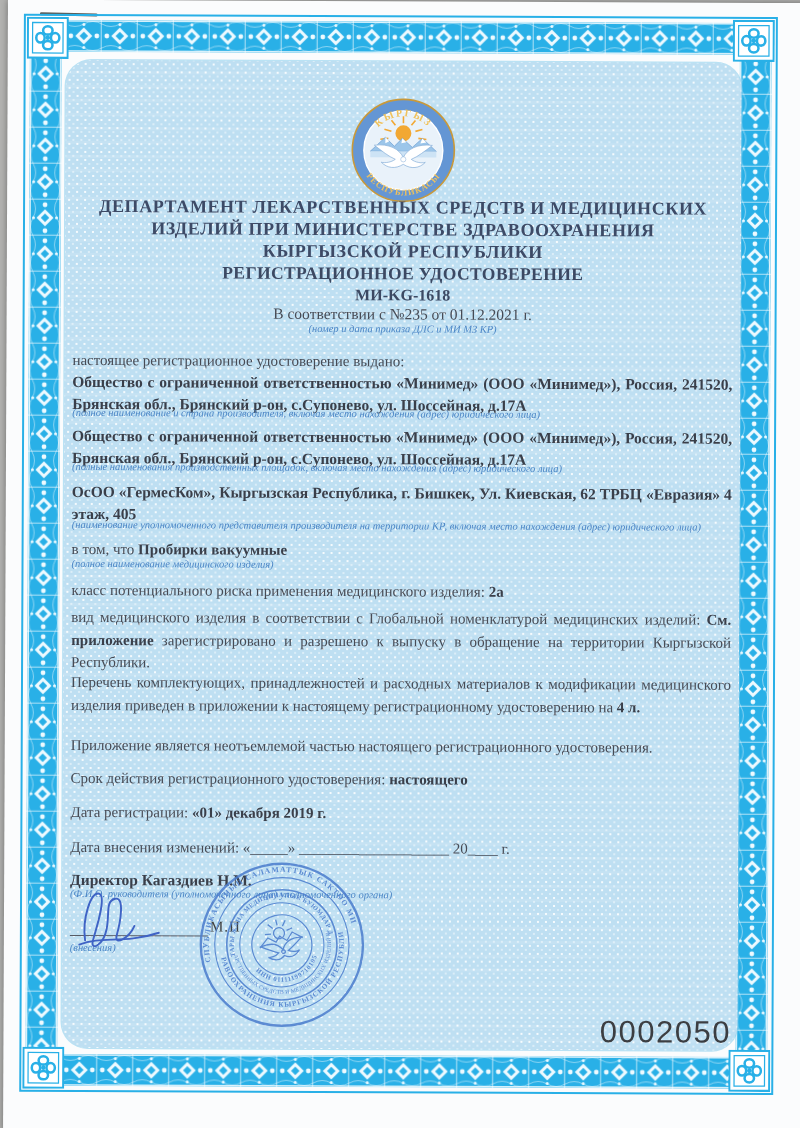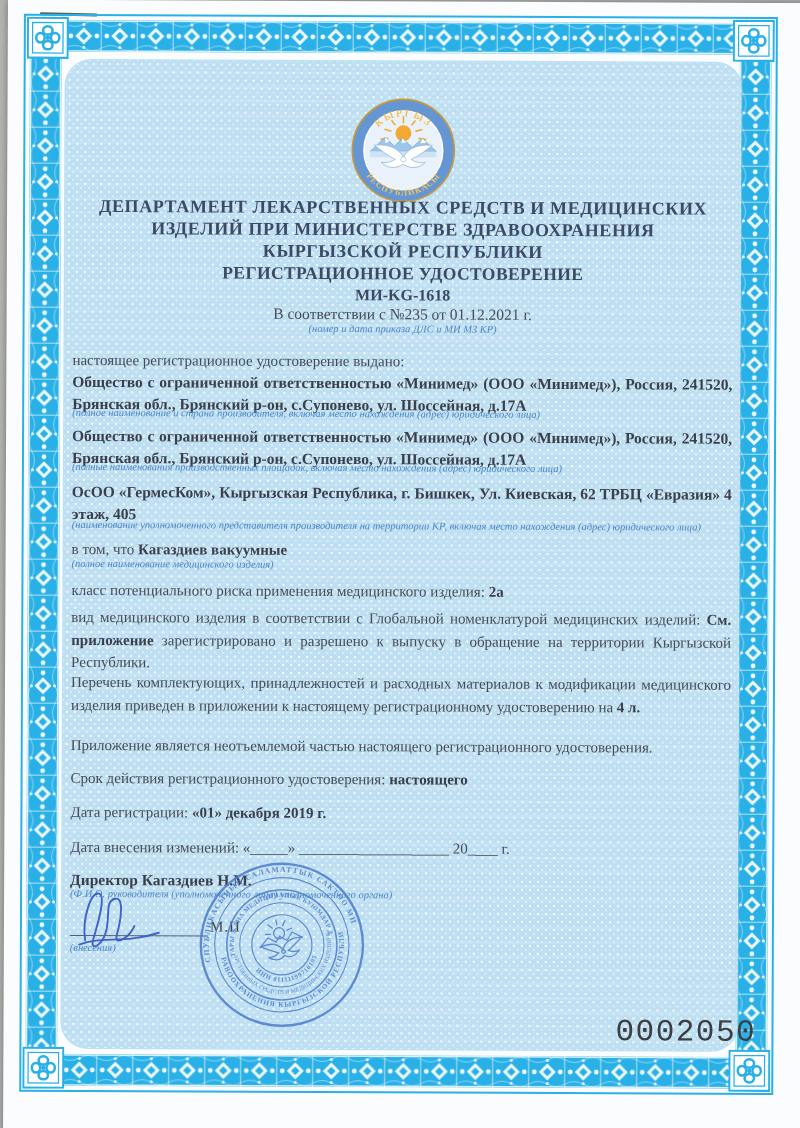--- a/index.html
+++ b/index.html
@@ -27,22 +27,22 @@
       box-shadow:0 0 0 1px rgba(120,200,235,.5);}
   .t{position:absolute;color:#474b55;font-size:15px;line-height:21px;}
   .ctr{left:66px;width:660px;text-align:center;}
   .jst{left:66px;width:660px;text-align:justify;}
   .lft{left:66px;width:660px;text-align:left;}
   .b{font-weight:bold;color:#3a3f4a;}
   .hdr{font-weight:bold;color:#3d4a66;font-size:18px;line-height:21.5px;letter-spacing:.6px;}
   .title{font-weight:bold;color:#3c4963;font-size:17.5px;letter-spacing:.4px;}
   .num{font-weight:bold;color:#3c4963;font-size:16px;}
   .fine{font-size:10.5px;font-style:italic;color:#4c86c6;line-height:13px;}
-  .serial{position:absolute;left:612px;top:1012px;width:140px;text-align:center;
-          font-family:Liberation Mono, monospace;font-size:31px;color:#3c3e42;letter-spacing:1.5px;}
+  .serial{position:absolute;left:592px;top:1012px;width:140px;text-align:center;
+          font-family:Liberation Sans, sans-serif;font-size:31px;color:#3c3e42;letter-spacing:1.5px;}
   .sig-line{position:absolute;left:66px;top:935px;width:138px;border-bottom:1.3px solid #565b66;}
   .mp{position:absolute;left:206px;top:918px;font-size:15px;color:#404040;letter-spacing:1px;}
   .emblem{position:absolute;left:343px;top:96px;width:106px;height:106px;}
   .stamp{position:absolute;left:192px;top:858px;width:172px;height:172px;opacity:.85;transform:rotate(-14deg);}
   .signature{position:absolute;left:70px;top:880px;width:110px;height:72px;transform:rotate(-3deg);}
   .scan-mark{position:absolute;left:32px;top:13px;width:58px;height:2.6px;background:#5c5c57;transform:rotate(1.2deg);border-radius:2px;}
   svg text{font-family:"Liberation Serif","DejaVu Serif",serif;}
 </style>
 </head>
 <body>
@@ -195,21 +195,21 @@
 
     <div class="t jst b" style="top:371px;line-height:21.5px;font-size:15.5px">Общество с ограниченной ответственностью «Минимед» (ООО «Минимед»), Россия, 241520, Брянская обл., Брянский р-он, с.Супонево, ул. Шоссейная, д.17А</div>
     <div class="t lft fine" style="top:406px">(полное наименование и страна производителя, включая место нахождения (адрес) юридического лица)</div>
 
     <div class="t jst b" style="top:425px;line-height:21.5px;font-size:15.5px">Общество с ограниченной ответственностью «Минимед» (ООО «Минимед»), Россия, 241520, Брянская обл., Брянский р-он, с.Супонево, ул. Шоссейная, д.17А</div>
     <div class="t lft fine" style="top:460px">(полные наименования производственных площадок, включая место нахождения (адрес) юридического лица)</div>
 
     <div class="t jst b" style="top:481px;line-height:22px;font-size:15.5px">ОсОО «ГермесКом», Кыргызская Республика, г. Бишкек, Ул. Киевская, 62 ТРБЦ «Евразия» 4 этаж, 405</div>
     <div class="t lft fine" style="top:518px">(наименование уполномоченного представителя производителя на территории КР, включая место нахождения (адрес) юридического лица)</div>
 
-    <div class="t lft" style="top:539px"><span>в том, что </span><span class="b">Кагаздиев вакуумные</span></div>
+    <div class="t lft" style="top:539px"><span>в том, что </span><span class="b">Пробирки вакуумные</span></div>
     <div class="t lft fine" style="top:557px">(полное наименование медицинского изделия)</div>
 
     <div class="t lft" style="top:580px"><span>класс потенциального риска применения медицинского изделия: </span><span class="b">2а</span></div>
 
     <div class="t jst" style="top:606px;line-height:22.5px"><span>вид медицинского изделия в соответствии с Глобальной номенклатурой медицинских изделий: </span><span class="b">См. приложение</span><span> зарегистрировано и разрешено к выпуску в обращение на территории Кыргызской Республики.</span></div>
 
     <div class="t jst" style="top:671px;line-height:22.5px"><span>Перечень комплектующих, принадлежностей и расходных материалов к модификации медицинского изделия приведен в приложении к настоящему регистрационному удостоверению на </span><span class="b">4 л.</span></div>
 
     <div class="t lft" style="top:735px">Приложение является неотъемлемой частью настоящего регистрационного удостоверения.</div>
 

